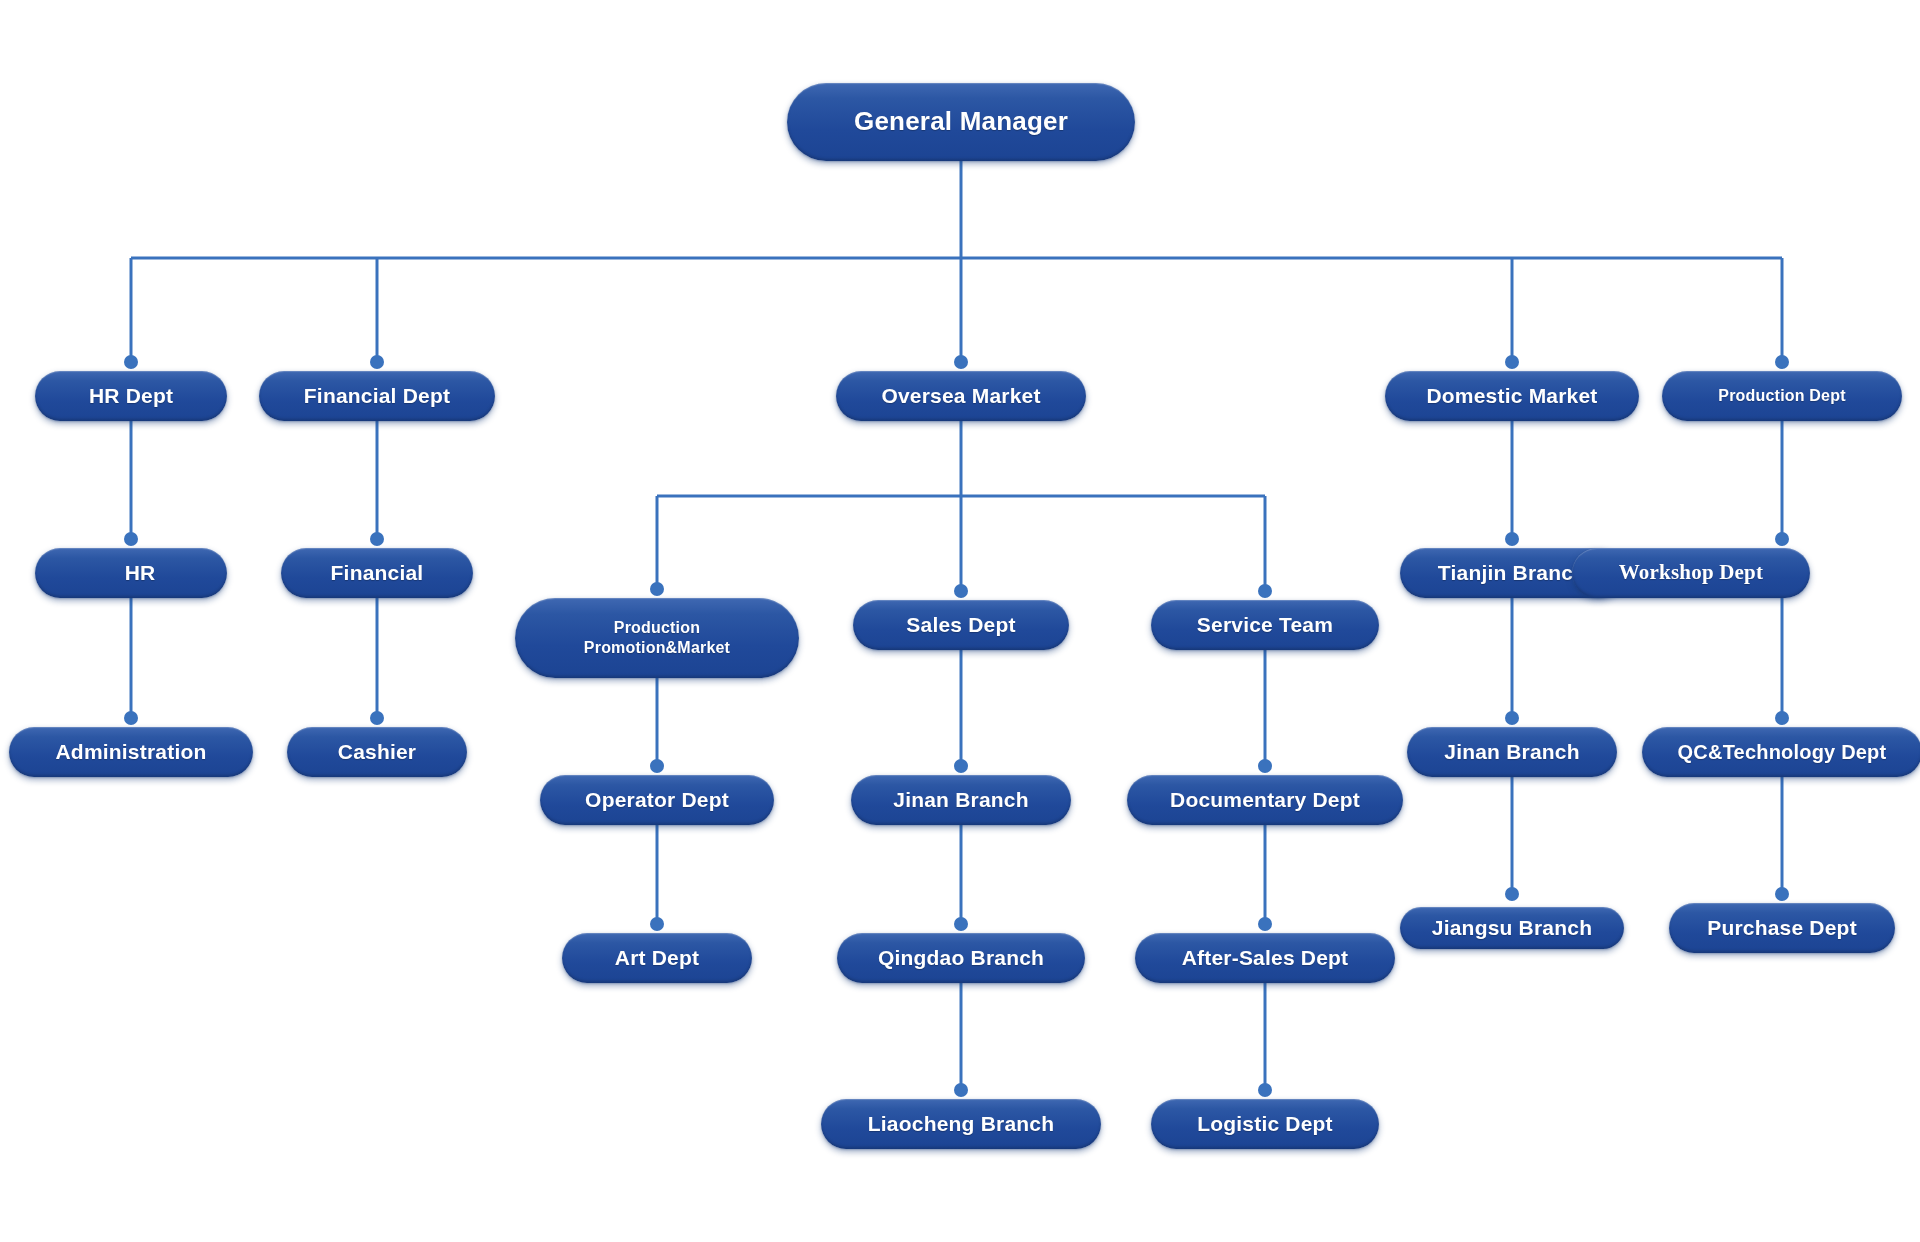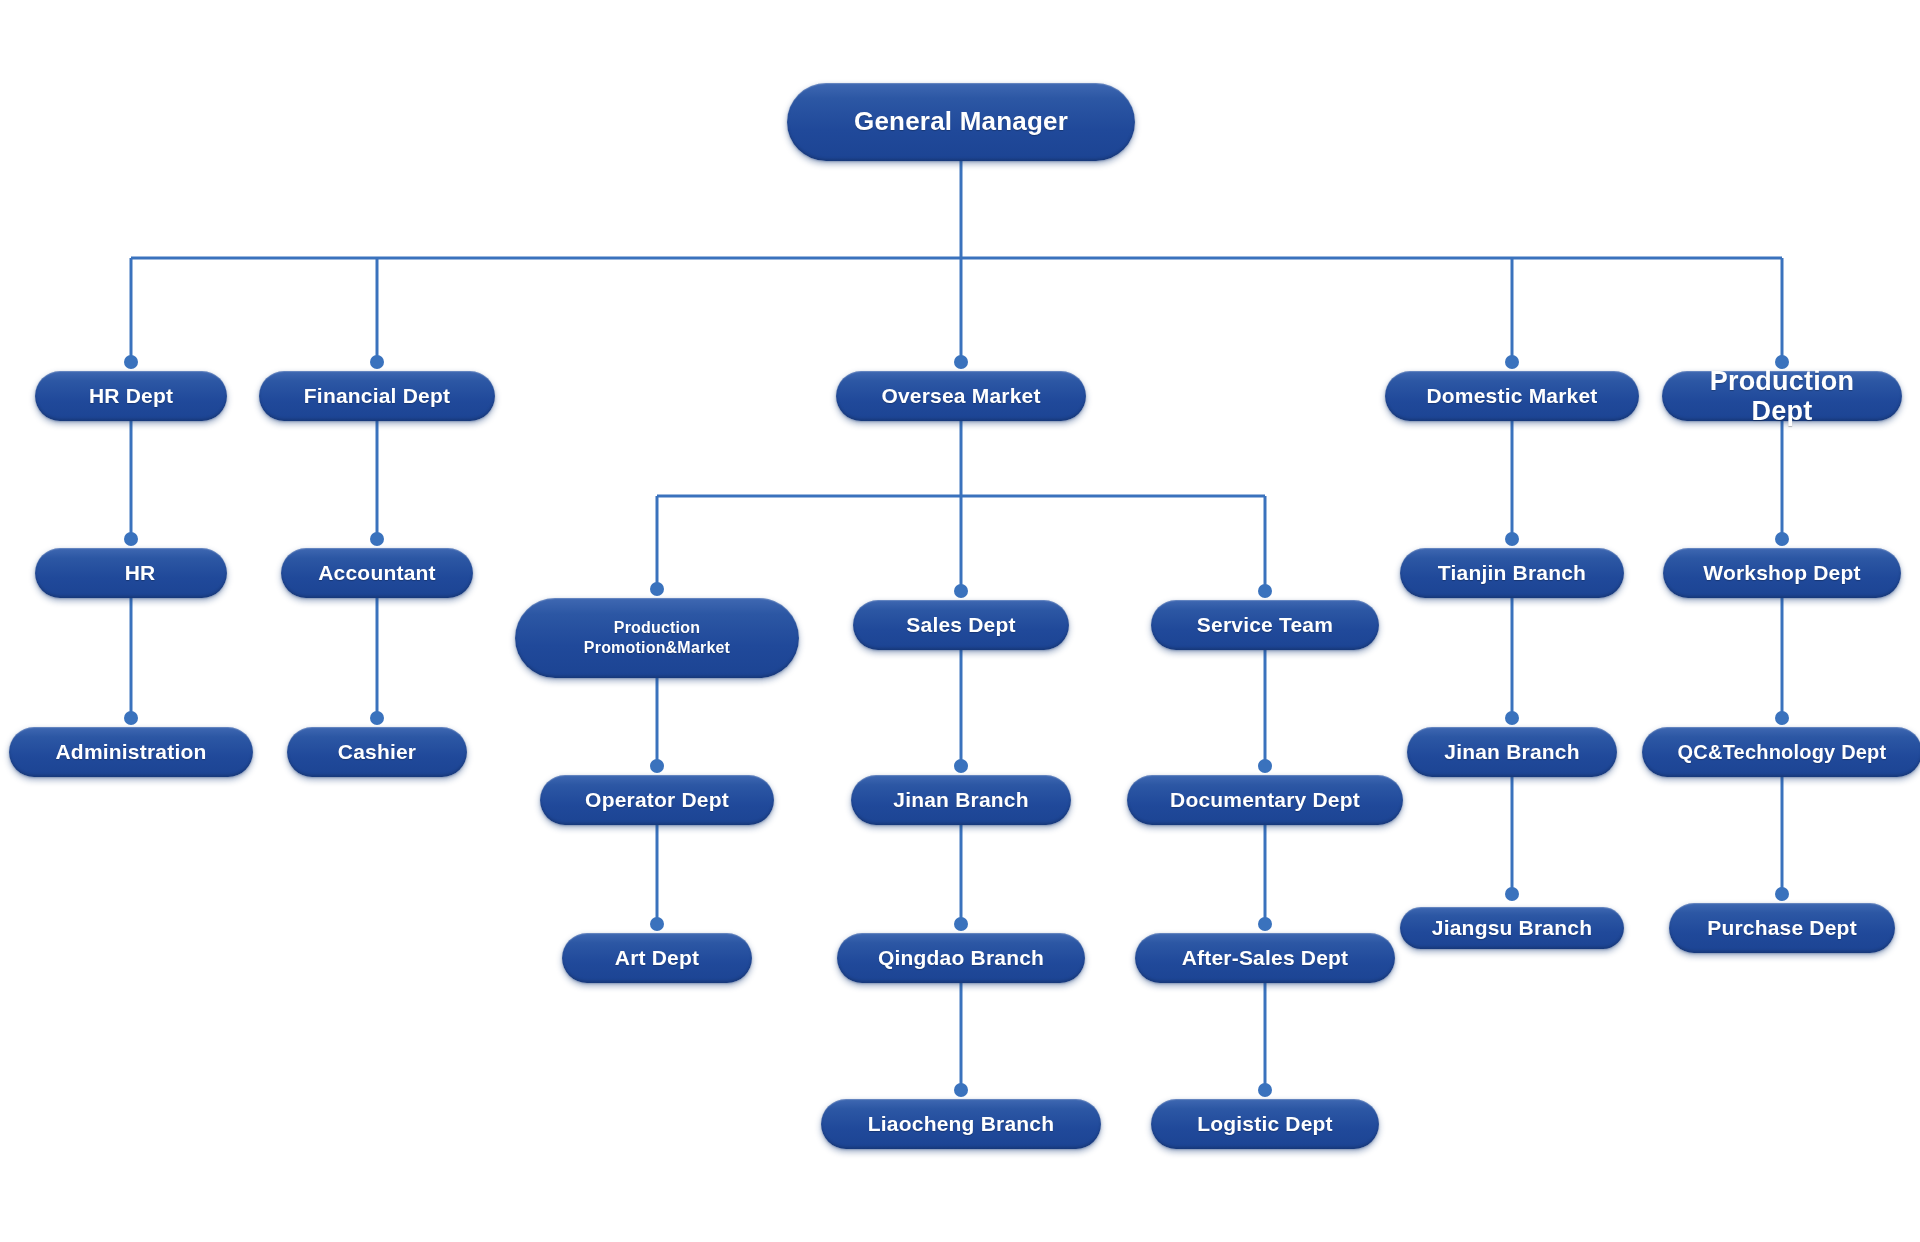--- a/index.html
+++ b/index.html
@@ -115,25 +115,25 @@
       <circle cx="961" cy="1090" r="7" fill="#3a72bd"></circle>
       <line x1="1265" y1="983" x2="1265" y2="1090" stroke="#3a72bd" stroke-width="3" stroke-linecap="butt"></line>
       <circle cx="1265" cy="1090" r="7" fill="#3a72bd"></circle>
     </svg>
   <div id="node-layer">
       <div class="node" style="left: 961px; top: 122px; width: 348px; height: 78px; font-size: 26px;"><span>General Manager</span></div>
       <div class="node" style="left: 131px; top: 396px; width: 192px; height: 50px; font-size: 21px;"><span>HR Dept</span></div>
       <div class="node" style="left: 377px; top: 396px; width: 236px; height: 50px; font-size: 21px;"><span>Financial Dept</span></div>
       <div class="node" style="left: 961px; top: 396px; width: 250px; height: 50px; font-size: 21px;"><span>Oversea Market</span></div>
       <div class="node" style="left: 1512px; top: 396px; width: 254px; height: 50px; font-size: 21px;"><span>Domestic Market</span></div>
-      <div class="node" style="left: 1782px; top: 396px; width: 240px; height: 50px; font-size: 27px;"><span>Production Dept</span></div>
+      <div class="node" style="left: 1782px; top: 396px; width: 240px; height: 50px; font-size: 16px;"><span>Production Dept</span></div>
       <div class="node" style="left: 131px; top: 573px; width: 192px; height: 50px; font-size: 21px; padding-left: 34px;"><span>HR</span></div>
-      <div class="node" style="left: 377px; top: 573px; width: 192px; height: 50px; font-size: 21px;"><span>Accountant</span></div>
+      <div class="node" style="left: 377px; top: 573px; width: 192px; height: 50px; font-size: 21px;"><span>Financial</span></div>
       <div class="node" style="left: 1512px; top: 573px; width: 224px; height: 50px; font-size: 21px;"><span>Tianjin Branch</span></div>
-      <div class="node" style="left: 1782px; top: 573px; width: 238px; height: 50px; font-size: 21px;"><span>Workshop Dept</span></div>
+      <div class="node" style="left: 1691px; top: 573px; width: 238px; height: 50px; font-size: 21px; font-family: Liberation Serif, serif;"><span>Workshop Dept</span></div>
       <div class="node two-line" style="left: 657px; top: 638px; width: 284px; height: 80px; font-size: 16px;"><span>Production
 Promotion&amp;Market</span></div>
       <div class="node" style="left: 961px; top: 625px; width: 216px; height: 50px; font-size: 21px;"><span>Sales Dept</span></div>
       <div class="node" style="left: 1265px; top: 625px; width: 228px; height: 50px; font-size: 21px;"><span>Service Team</span></div>
       <div class="node" style="left: 131px; top: 752px; width: 244px; height: 50px; font-size: 21px;"><span>Administration</span></div>
       <div class="node" style="left: 377px; top: 752px; width: 180px; height: 50px; font-size: 21px;"><span>Cashier</span></div>
       <div class="node" style="left: 1512px; top: 752px; width: 210px; height: 50px; font-size: 21px;"><span>Jinan Branch</span></div>
       <div class="node" style="left: 1782px; top: 752px; width: 280px; height: 50px; font-size: 20px;"><span>QC&amp;Technology Dept</span></div>
       <div class="node" style="left: 657px; top: 800px; width: 234px; height: 50px; font-size: 21px;"><span>Operator Dept</span></div>
       <div class="node" style="left: 961px; top: 800px; width: 220px; height: 50px; font-size: 21px;"><span>Jinan Branch</span></div>

